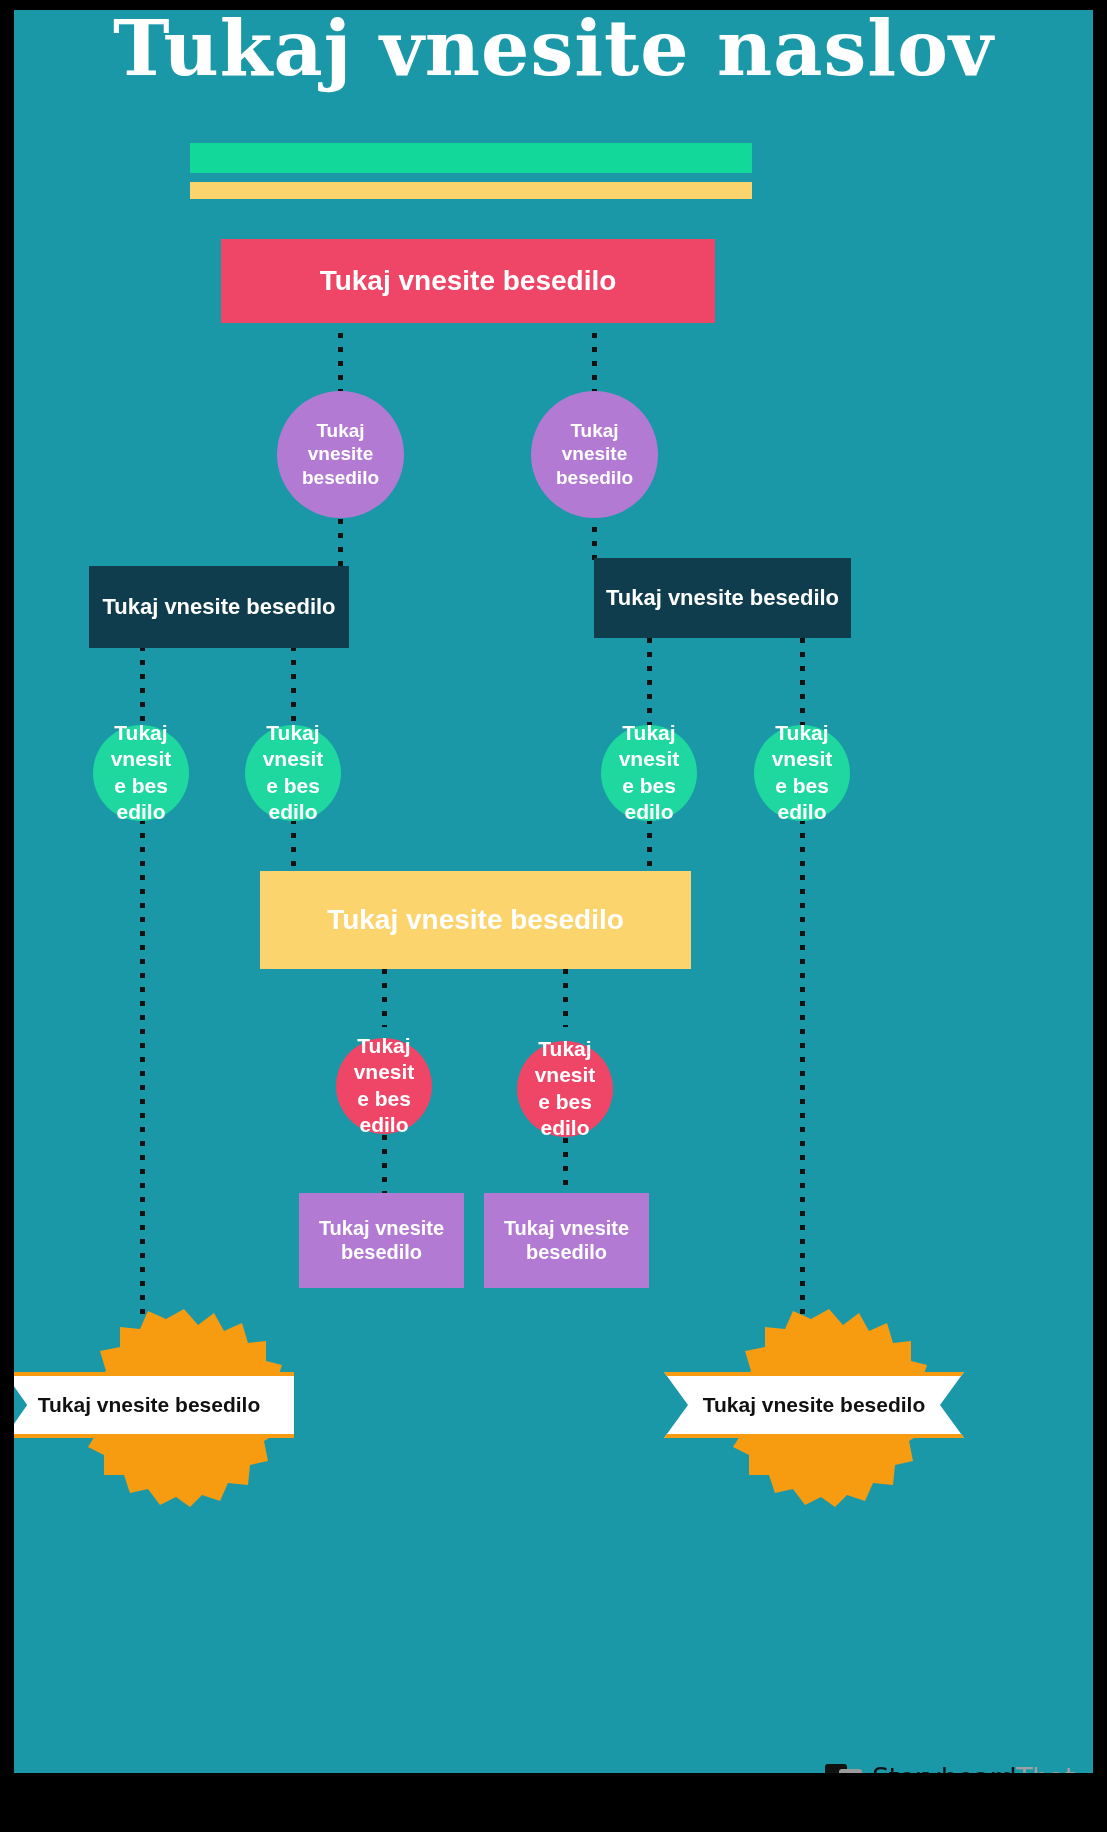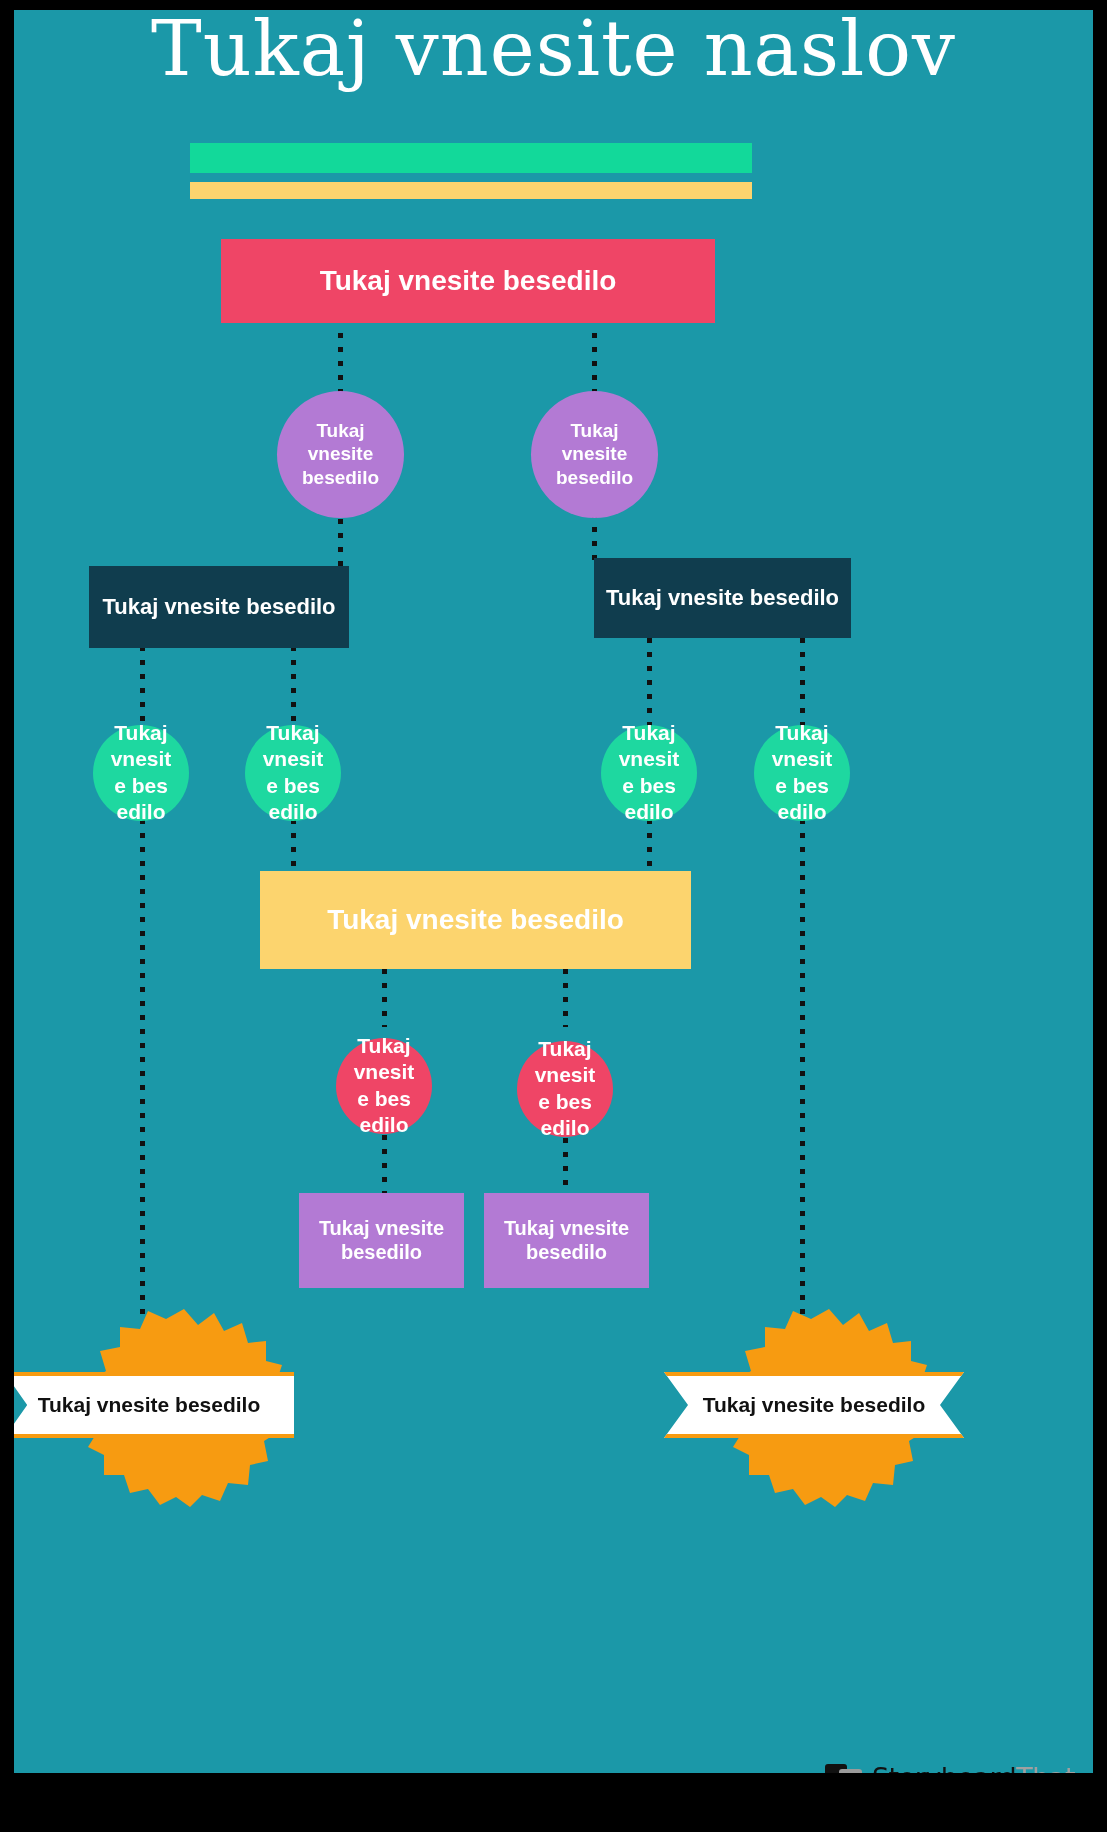--- a/index.html
+++ b/index.html
@@ -32,21 +32,21 @@
   }
 
   
   .title {
     position: absolute;
     left: 0;
     top: 2px;
     width: 1079px;
     text-align: center;
     font-family: "DejaVu Serif", serif;
-    font-weight: normal;
+    font-weight: bold;
     font-size: 76px;
     line-height: 0.98;
     letter-spacing: 1px;
     color: #ffffff;
     z-index: 2;
     pointer-events: none;
   }
 
   .title-bar-green {
     position: absolute;

